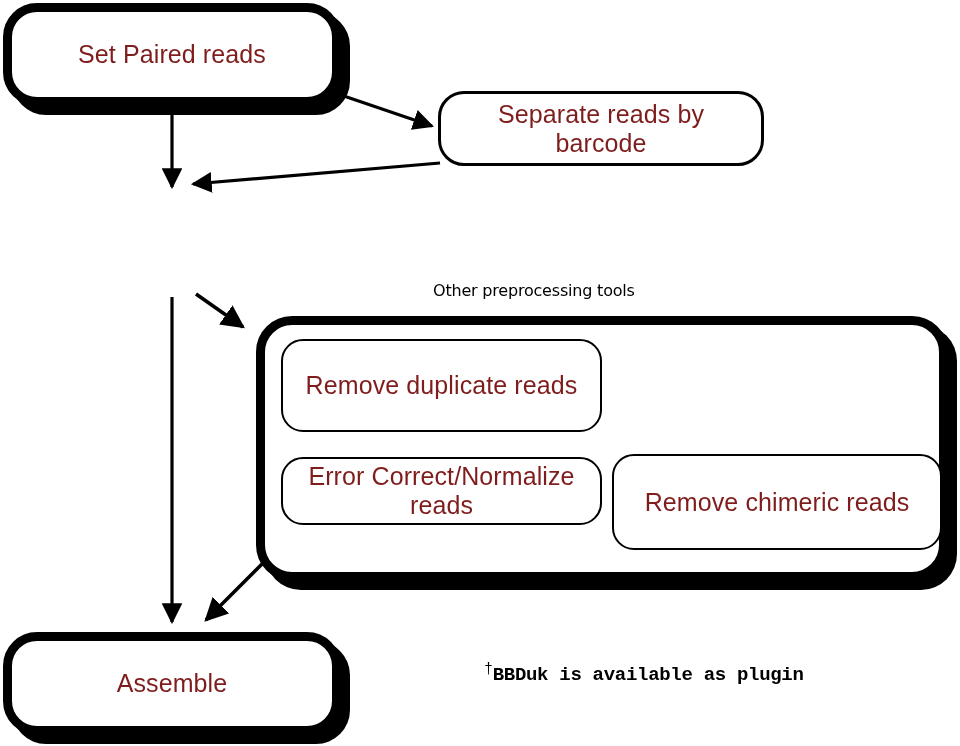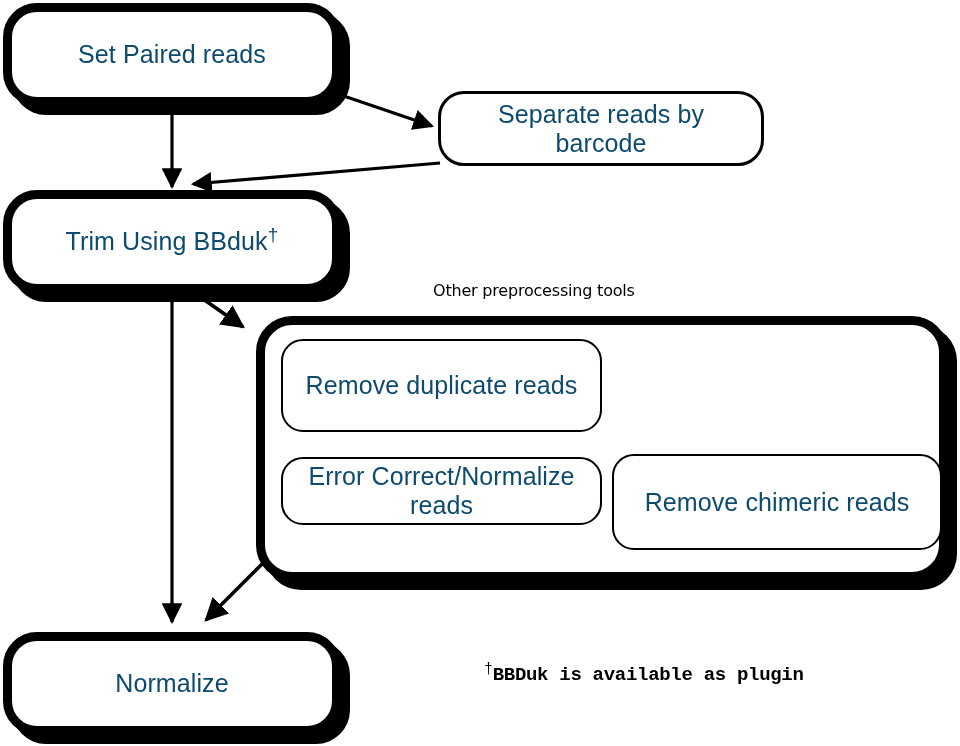--- a/index.html
+++ b/index.html
@@ -28,21 +28,21 @@
   }
   
   .node {
     position: absolute;
     box-sizing: border-box;
     display: flex;
     align-items: center;
     justify-content: center;
     text-align: center;
     background: #ffffff;
-    color: #0c4a6e;
+    color: #7f1d1d;
   }
   
   .node.heavy {
     border: 9px solid #000000;
     border-radius: 34px;
     box-shadow: 9px 9px 0 0 #000000;
   }
   
   .node.thin {
     border: 3px solid #000000;
@@ -126,23 +126,20 @@
 
   <div class="node heavy" id="n-set-paired-reads" style="left:3px; top:3px; width:338px; height:103px;">
     <span class="node-label">Set Paired reads</span>
   </div>
 
   <div class="node thin" id="n-separate-reads-by-barcode" style="left:438px; top:91px; width:326px; height:75px;">
     <span class="node-label">Separate reads by
 barcode</span>
   </div>
 
-  <div class="node heavy" id="n-trim-using-bbduk" style="left:3px; top:190px; width:338px; height:103px;">
-    <span class="node-label"><span>Trim Using BBduk</span><span class="dagger">†</span></span>
-  </div>
 
   <div id="group-other-title" style="left:433px; top:281px;">Other preprocessing tools</div>
 
   <div id="group-other" style="left:256px; top:316px; width:692px; height:265px;">
 
     <div class="node thin-sm" id="n-remove-duplicate-reads" style="left:16px; top:14px; width:321px; height:93px;">
       <span class="node-label">Remove duplicate reads</span>
     </div>
 
 
@@ -150,18 +147,18 @@
       <span class="node-label">Error Correct/Normalize
 reads</span>
     </div>
 
     <div class="node thin-sm" id="n-remove-chimeric-reads" style="left:347px; top:129px; width:330px; height:96px;">
       <span class="node-label">Remove chimeric reads</span>
     </div>
   </div>
 
   <div class="node heavy" id="n-assemble" style="left:3px; top:632px; width:338px; height:103px;">
-    <span class="node-label">Normalize</span>
+    <span class="node-label">Assemble</span>
   </div>
 
   <div id="footnote" style="left:484px; top:645px;"><span class="dagger">†</span><span>BBDuk is available as plugin</span></div>
 
 </div>
 
 </body></html>

